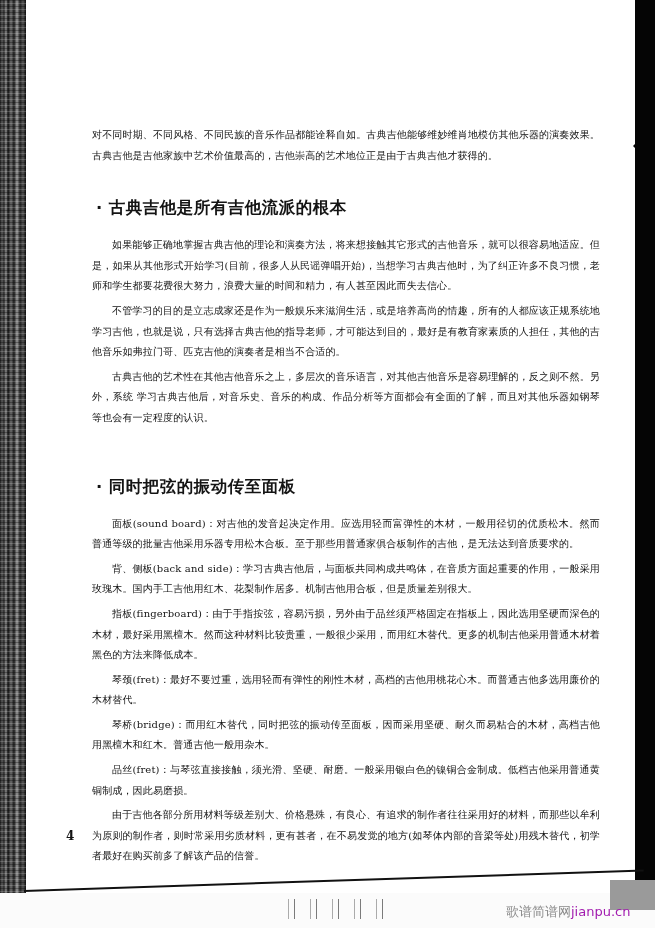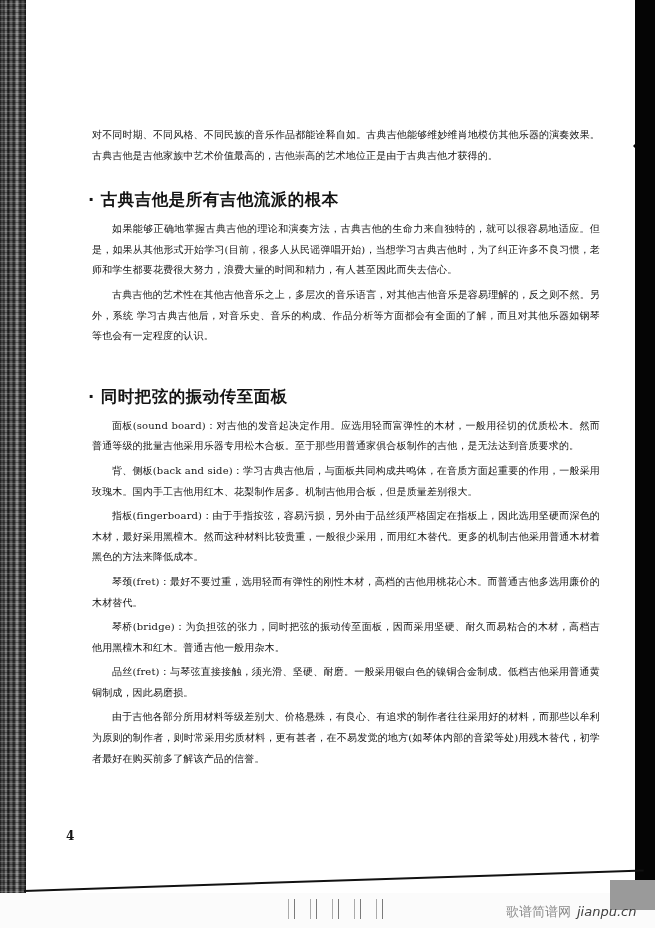--- a/index.html
+++ b/index.html
@@ -35,61 +35,62 @@
   .scan-marks { position: absolute; left: 280px; top: 899px; width: 110px; height: 20px;
     background: repeating-linear-gradient(90deg, transparent 0 8px, #888 8px 9px, transparent 9px 14px, #444 14px 15px, transparent 15px 22px); opacity: 0.7; }
 
   .content { position: absolute; left: 88px; top: 121px; width: 516px; }
   .para {
     margin: 4px; font-size: 10px; line-height: 20.6px; text-align: justify;
     letter-spacing: 0.15px;
   }
   .indent { text-indent: 2em; }
   .heading {
-    margin: 0; font-family: "DejaVu Sans", "Liberation Sans", sans-serif;
+    margin: 8px; font-family: "DejaVu Sans", "Liberation Sans", sans-serif;
     font-weight: bold; font-size: 16.5px; line-height: 24px; letter-spacing: 0.5px;
   }
   .heading .dot { display: inline-block; margin-right: 6px; }
   .page-number {
     position: absolute; left: 66px; top: 829px; font-size: 12px; font-weight: bold;
   }
   .watermark {
     position: absolute; left: 506px; top: 903px; font-size: 13px;
     font-family: "DejaVu Serif", "Liberation Serif", serif; color: #8a8a8a;
   }
-  .watermark .url { color: #404040; font-family: "DejaVu Sans", "Liberation Sans", sans-serif; margin-left: 6px; font-style: italic; }
+  .watermark .url { color: #a21caf; font-family: "DejaVu Sans", "Liberation Sans", sans-serif; margin-left: 0; }
 </style>
 </head>
 <body>
 
 <div class="left-binding"></div>
 <div class="right-strip"></div>
 <div class="right-nub"></div>
 
 <div class="content">
   <p class="para">对不同时期、不同风格、不同民族的音乐作品都能诠释自如。古典吉他能够维妙维肖地模仿其他乐器的演奏效果。古典吉他是吉他家族中艺术价值最高的，吉他崇高的艺术地位正是由于古典吉他才获得的。</p>
 
   <div style="height:18px"></div>
   <h2 class="heading">
     <span class="dot">·</span><span>古典吉他是所有吉他流派的根本</span>
   </h2>
   <div style="height:3px"></div>
-  <p class="para indent">如果能够正确地掌握古典吉他的理论和演奏方法，古典吉他的生命力来自独特的，就可以很容易地适应。但是，如果从其他形式开始学习(目前，很多人从民谣弹唱开始)，当想学习古典吉他时，为了纠正许多不良习惯，老师和学生都要花费很大努力，浪费大量的时间和精力，有人甚至因此而失去信心。</p>
+  <p class="para indent">如果能够正确地掌握古典吉他的理论和演奏方法，将来想接触其它形式的吉他音乐，就可以很容易地适应。但是，如果从其他形式开始学习(目前，很多人从民谣弹唱开始)，当想学习古典吉他时，为了纠正许多不良习惯，老师和学生都要花费很大努力，浪费大量的时间和精力，有人甚至因此而失去信心。</p>
+  <p class="para indent">不管学习的目的是立志成家还是作为一般娱乐来滋润生活，或是培养高尚的情趣，所有的人都应该正规系统地学习吉他，也就是说，只有选择古典吉他的指导老师，才可能达到目的，最好是有教育家素质的人担任，其他的吉他音乐如弗拉门哥、匹克吉他的演奏者是相当不合适的。</p>
   <p class="para indent">古典吉他的艺术性在其他吉他音乐之上，多层次的音乐语言，对其他吉他音乐是容易理解的，反之则不然。另外，系统 学习古典吉他后，对音乐史、音乐的构成、作品分析等方面都会有全面的了解，而且对其他乐器如钢琴等也会有一定程度的认识。</p>
 
   <div style="height:34px"></div>
   <h2 class="heading">
     <span class="dot">·</span><span>同时把弦的振动传至面板</span>
   </h2>
   <div style="height:3px"></div>
   <p class="para indent">面板(sound board)：对吉他的发音起决定作用。应选用轻而富弹性的木材，一般用径切的优质松木。然而普通等级的批量吉他采用乐器专用松木合板。至于那些用普通家俱合板制作的吉他，是无法达到音质要求的。</p>
   <p class="para indent">背、侧板(back and side)：学习古典吉他后，与面板共同构成共鸣体，在音质方面起重要的作用，一般采用玫瑰木。国内手工吉他用红木、花梨制作居多。机制吉他用合板，但是质量差别很大。</p>
   <p class="para indent">指板(fingerboard)：由于手指按弦，容易污损，另外由于品丝须严格固定在指板上，因此选用坚硬而深色的木材，最好采用黑檀木。然而这种材料比较贵重，一般很少采用，而用红木替代。更多的机制吉他采用普通木材着黑色的方法来降低成本。</p>
   <p class="para indent">琴颈(fret)：最好不要过重，选用轻而有弹性的刚性木材，高档的吉他用桃花心木。而普通吉他多选用廉价的木材替代。</p>
-  <p class="para indent">琴桥(bridge)：为负担弦的张力，同时把弦的振动传至面板，因而采用坚硬、耐久而易粘合的木材，高档吉他用黑檀木和红木。普通吉他一般用杂木。</p>
+  <p class="para indent">琴桥(bridge)：而用红木替代，同时把弦的振动传至面板，因而采用坚硬、耐久而易粘合的木材，高档吉他用黑檀木和红木。普通吉他一般用杂木。</p>
   <p class="para indent">品丝(fret)：与琴弦直接接触，须光滑、坚硬、耐磨。一般采用银白色的镍铜合金制成。低档吉他采用普通黄铜制成，因此易磨损。</p>
   <p class="para indent">由于吉他各部分所用材料等级差别大、价格悬殊，有良心、有追求的制作者往往采用好的材料，而那些以牟利为原则的制作者，则时常采用劣质材料，更有甚者，在不易发觉的地方(如琴体内部的音梁等处)用残木替代，初学者最好在购买前多了解该产品的信誉。</p>
 </div>
 
 <div class="page-number">4</div>
 
 <div class="page-edge"></div>
 <div class="below-page"></div>
 <div class="scan-marks"></div>
 <div class="grey-block"></div>

